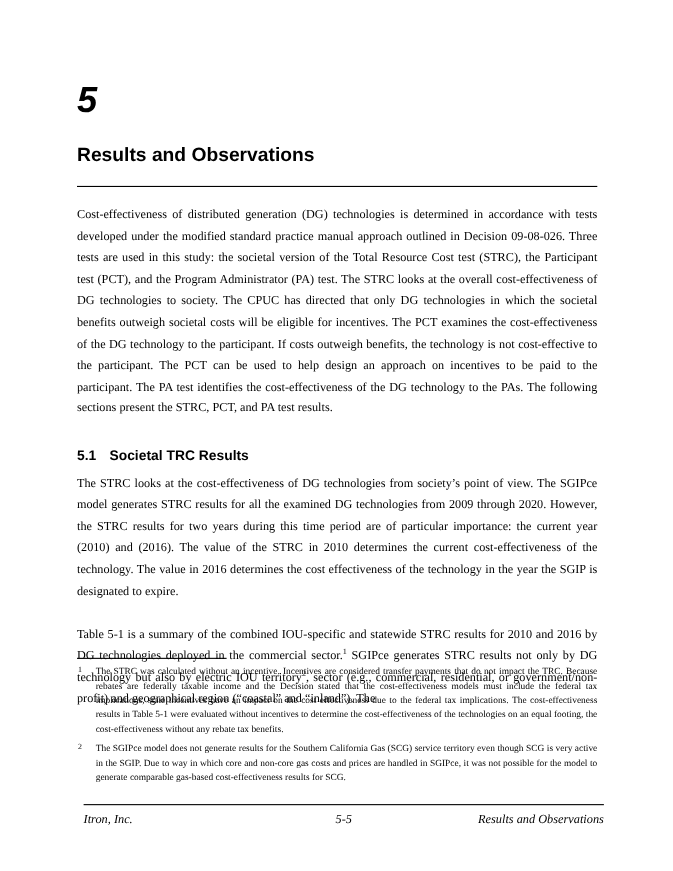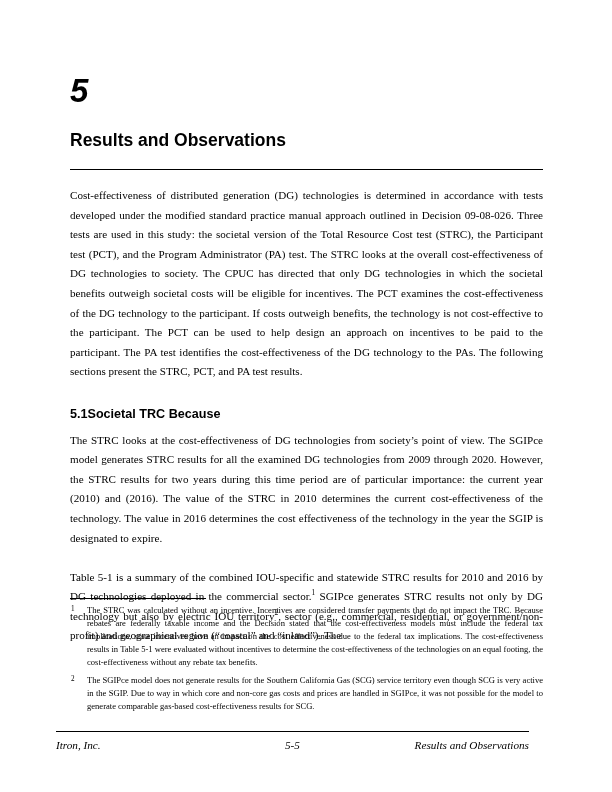--- a/index.html
+++ b/index.html
@@ -73,21 +73,21 @@
   
   h2.section-heading {
     font-family: "Liberation Sans", "DejaVu Sans", sans-serif;
     font-weight: bold;
     font-size: 12.6px;
     line-height: 1.2;
     margin: 0;
     padding-top: 25px;
     padding-bottom: 9px;
   }
-  h2.section-heading .sec-num { margin-right: 0; }
+  h2.section-heading .sec-num { margin-right: 12px; }
 
   
   .footnotes {
     position: absolute;
     left: 70px;
     top: 598px;
     width: 473px;
   }
   .fn-rule {
     border: 0;
@@ -108,21 +108,21 @@
   .footnote .fn-marker {
     position: absolute;
     left: 1px;
     top: -1.5px;
     font-size: 7.2px;
   }
 
   
   .page-footer {
     position: absolute;
-    left: 56px;
+    left: 76px;
     top: 731px;
     width: 473px;
   }
   .footer-rule {
     border: 0;
     border-top: 1.6px solid #000;
     margin: 0;
     width: 473px;
     height: 0;
   }
@@ -147,21 +147,21 @@
 
     <div class="chapter-number">5</div>
 
     <h1 class="chapter-title">Results and Observations</h1>
 
     <hr class="title-rule">
 
     <p class="body first">Cost-effectiveness of distributed generation (DG) technologies is determined in accordance with tests developed under the modified standard practice manual approach outlined in Decision 09-08-026.  Three tests are used in this study:  the societal version of the Total Resource Cost test (STRC), the Participant test (PCT), and the Program Administrator (PA) test.  The STRC looks at the overall cost-effectiveness of DG technologies to society.  The CPUC has directed that only DG technologies in which the societal benefits outweigh societal costs will be eligible for incentives.  The PCT examines the cost-effectiveness of the DG technology to the participant.  If costs outweigh benefits, the technology is not cost-effective to the participant.  The PCT can be used to help design an approach on incentives to be paid to the participant. The PA test identifies the cost-effectiveness of the DG technology to the PAs. The following sections present the STRC, PCT, and PA test results.</p>
 
     <h2 class="section-heading">
-      <span class="sec-num">5.1</span><span>Societal TRC Because</span>
+      <span class="sec-num">5.1</span><span>Societal TRC Results</span>
     </h2>
 
     <p class="body">The STRC looks at the cost-effectiveness of DG technologies from society’s point of view.  The SGIPce model generates STRC results for all the examined DG technologies from 2009 through 2020.   However, the STRC results for two years during this time period are of particular importance:  the current year (2010) and (2016).  The value of the STRC in 2010 determines the current cost-effectiveness of the technology.  The value in 2016 determines the cost effectiveness of the technology in the year the SGIP is designated to expire.</p>
 
     <p class="body">
       <span>Table 5-1 is a summary of the combined IOU-specific and statewide STRC results for 2010 and 2016 by DG technologies deployed in the commercial sector.</span><sup class="fn">1</sup><span>  SGIPce generates STRC results not only by DG technology but also by electric IOU territory</span><sup class="fn">2</sup><span>, sector (e.g., commercial, residential, or government/non-profit) and geographical region (“coastal” and “inland”).  The</span>
     </p>
 
   </div>
 

